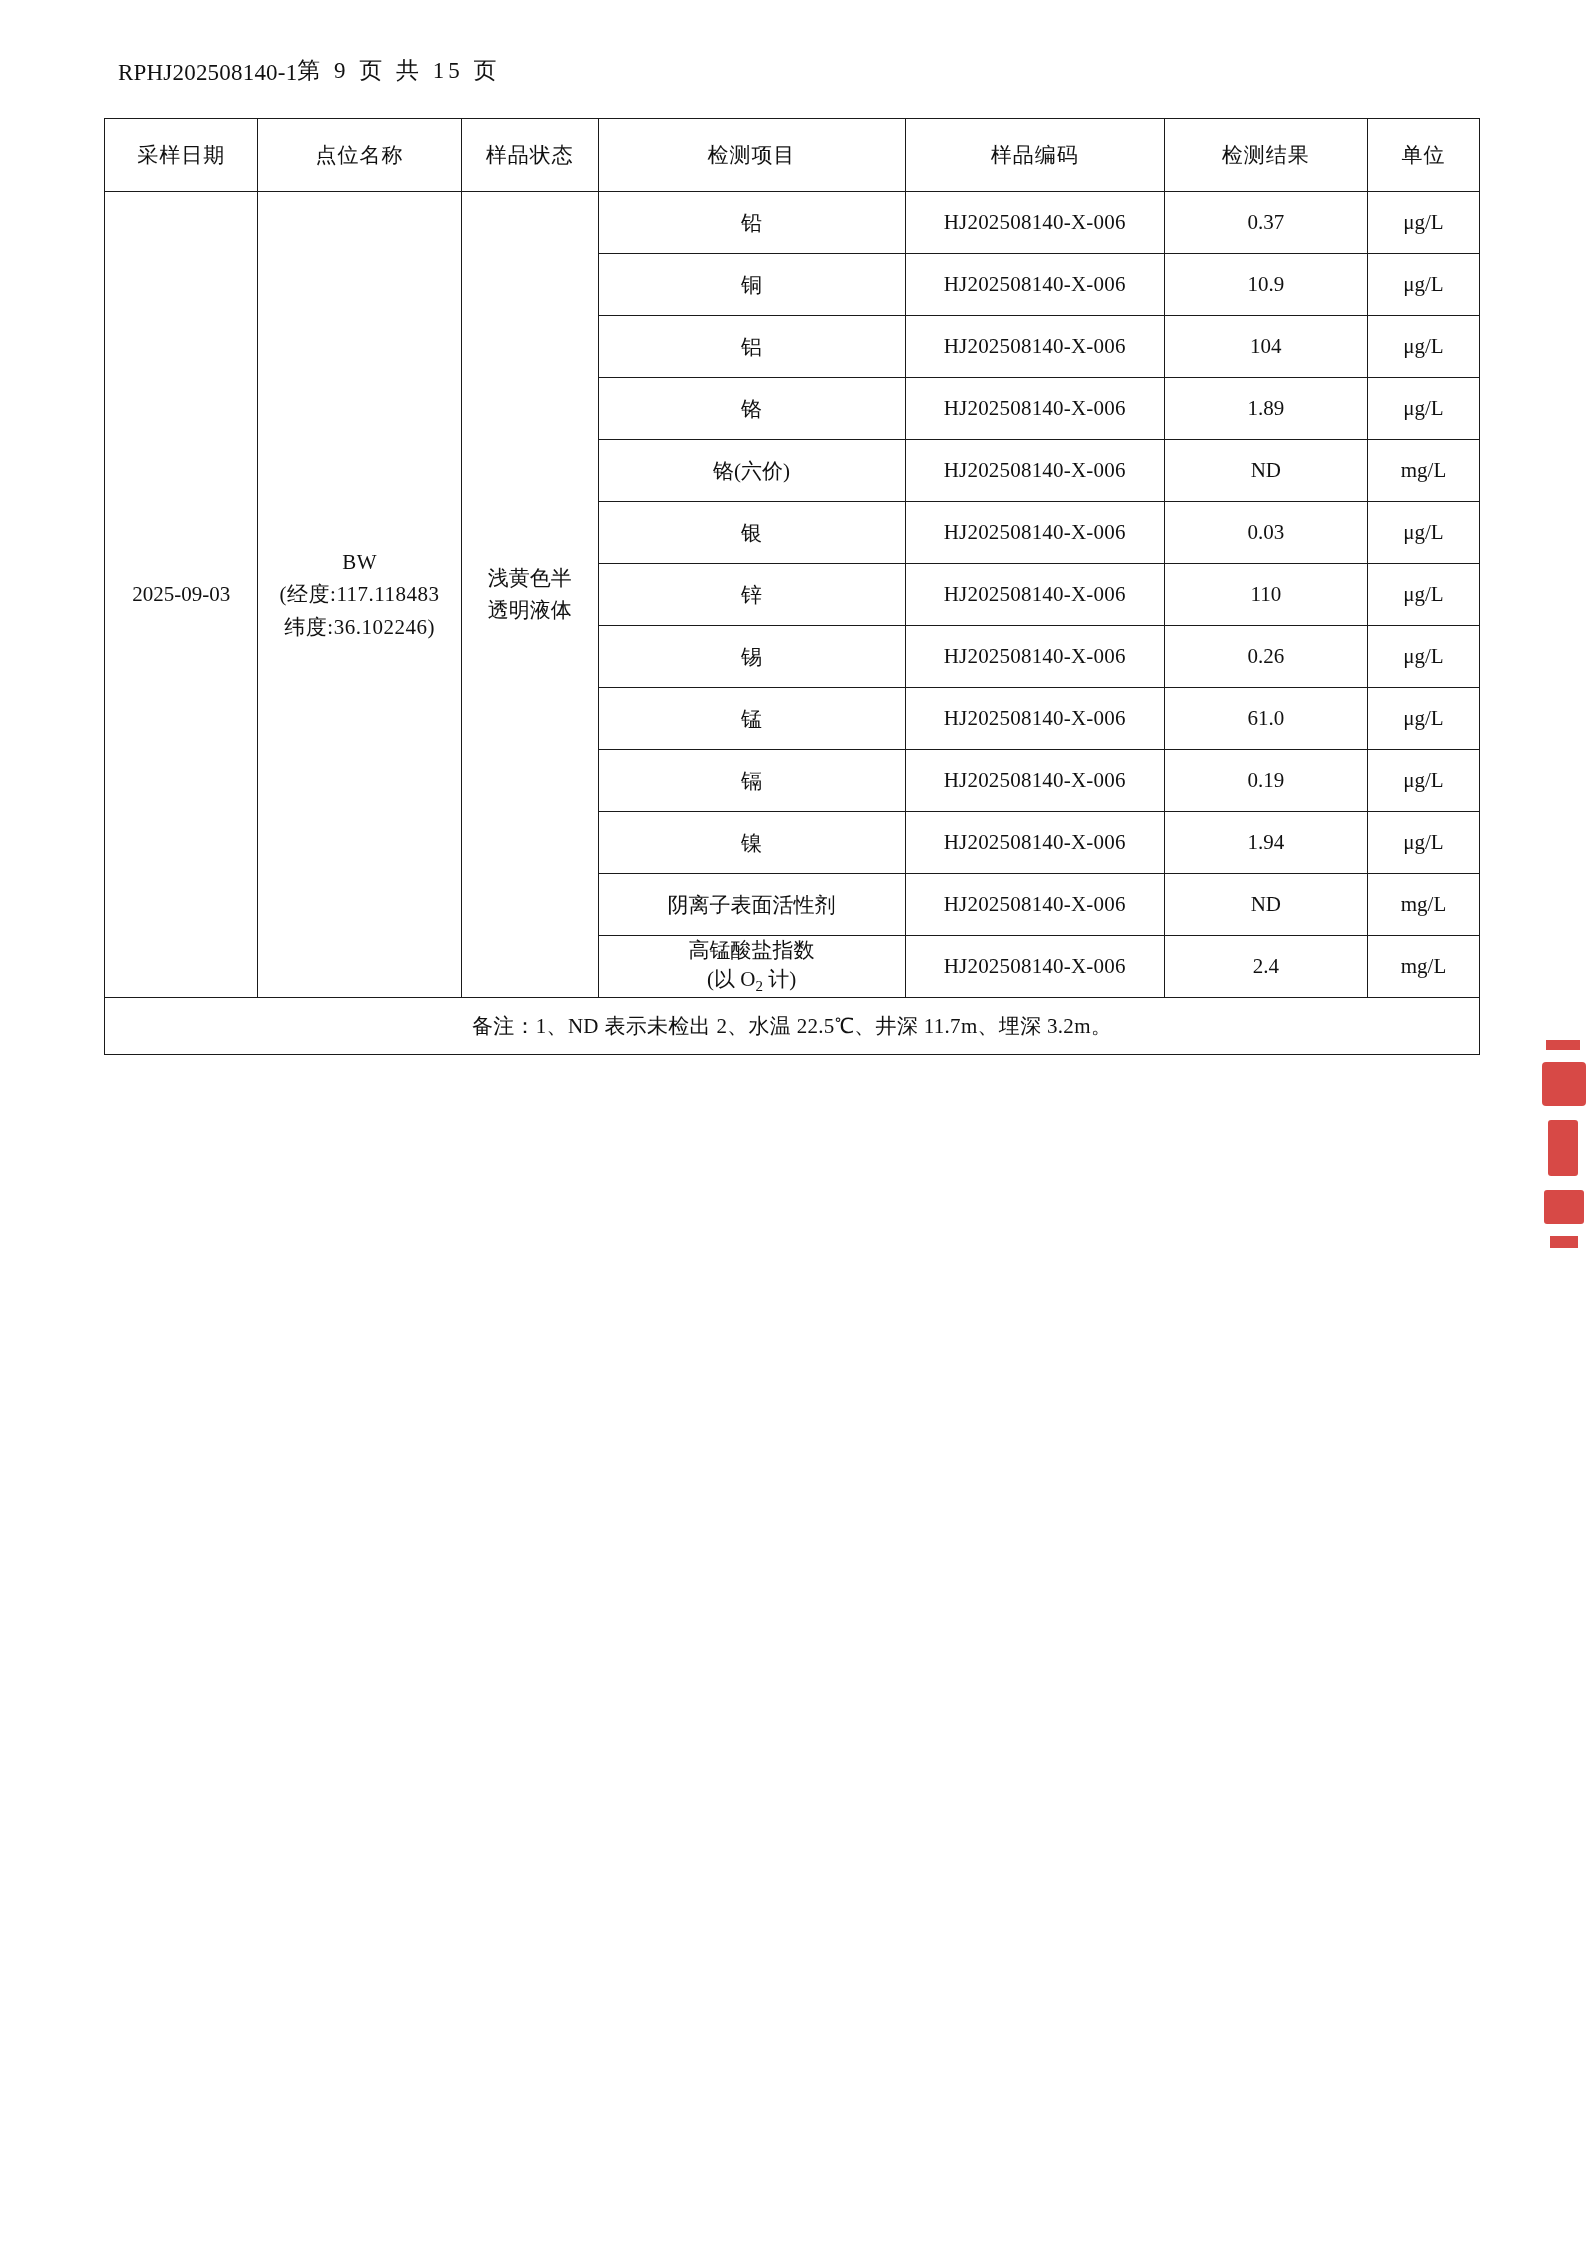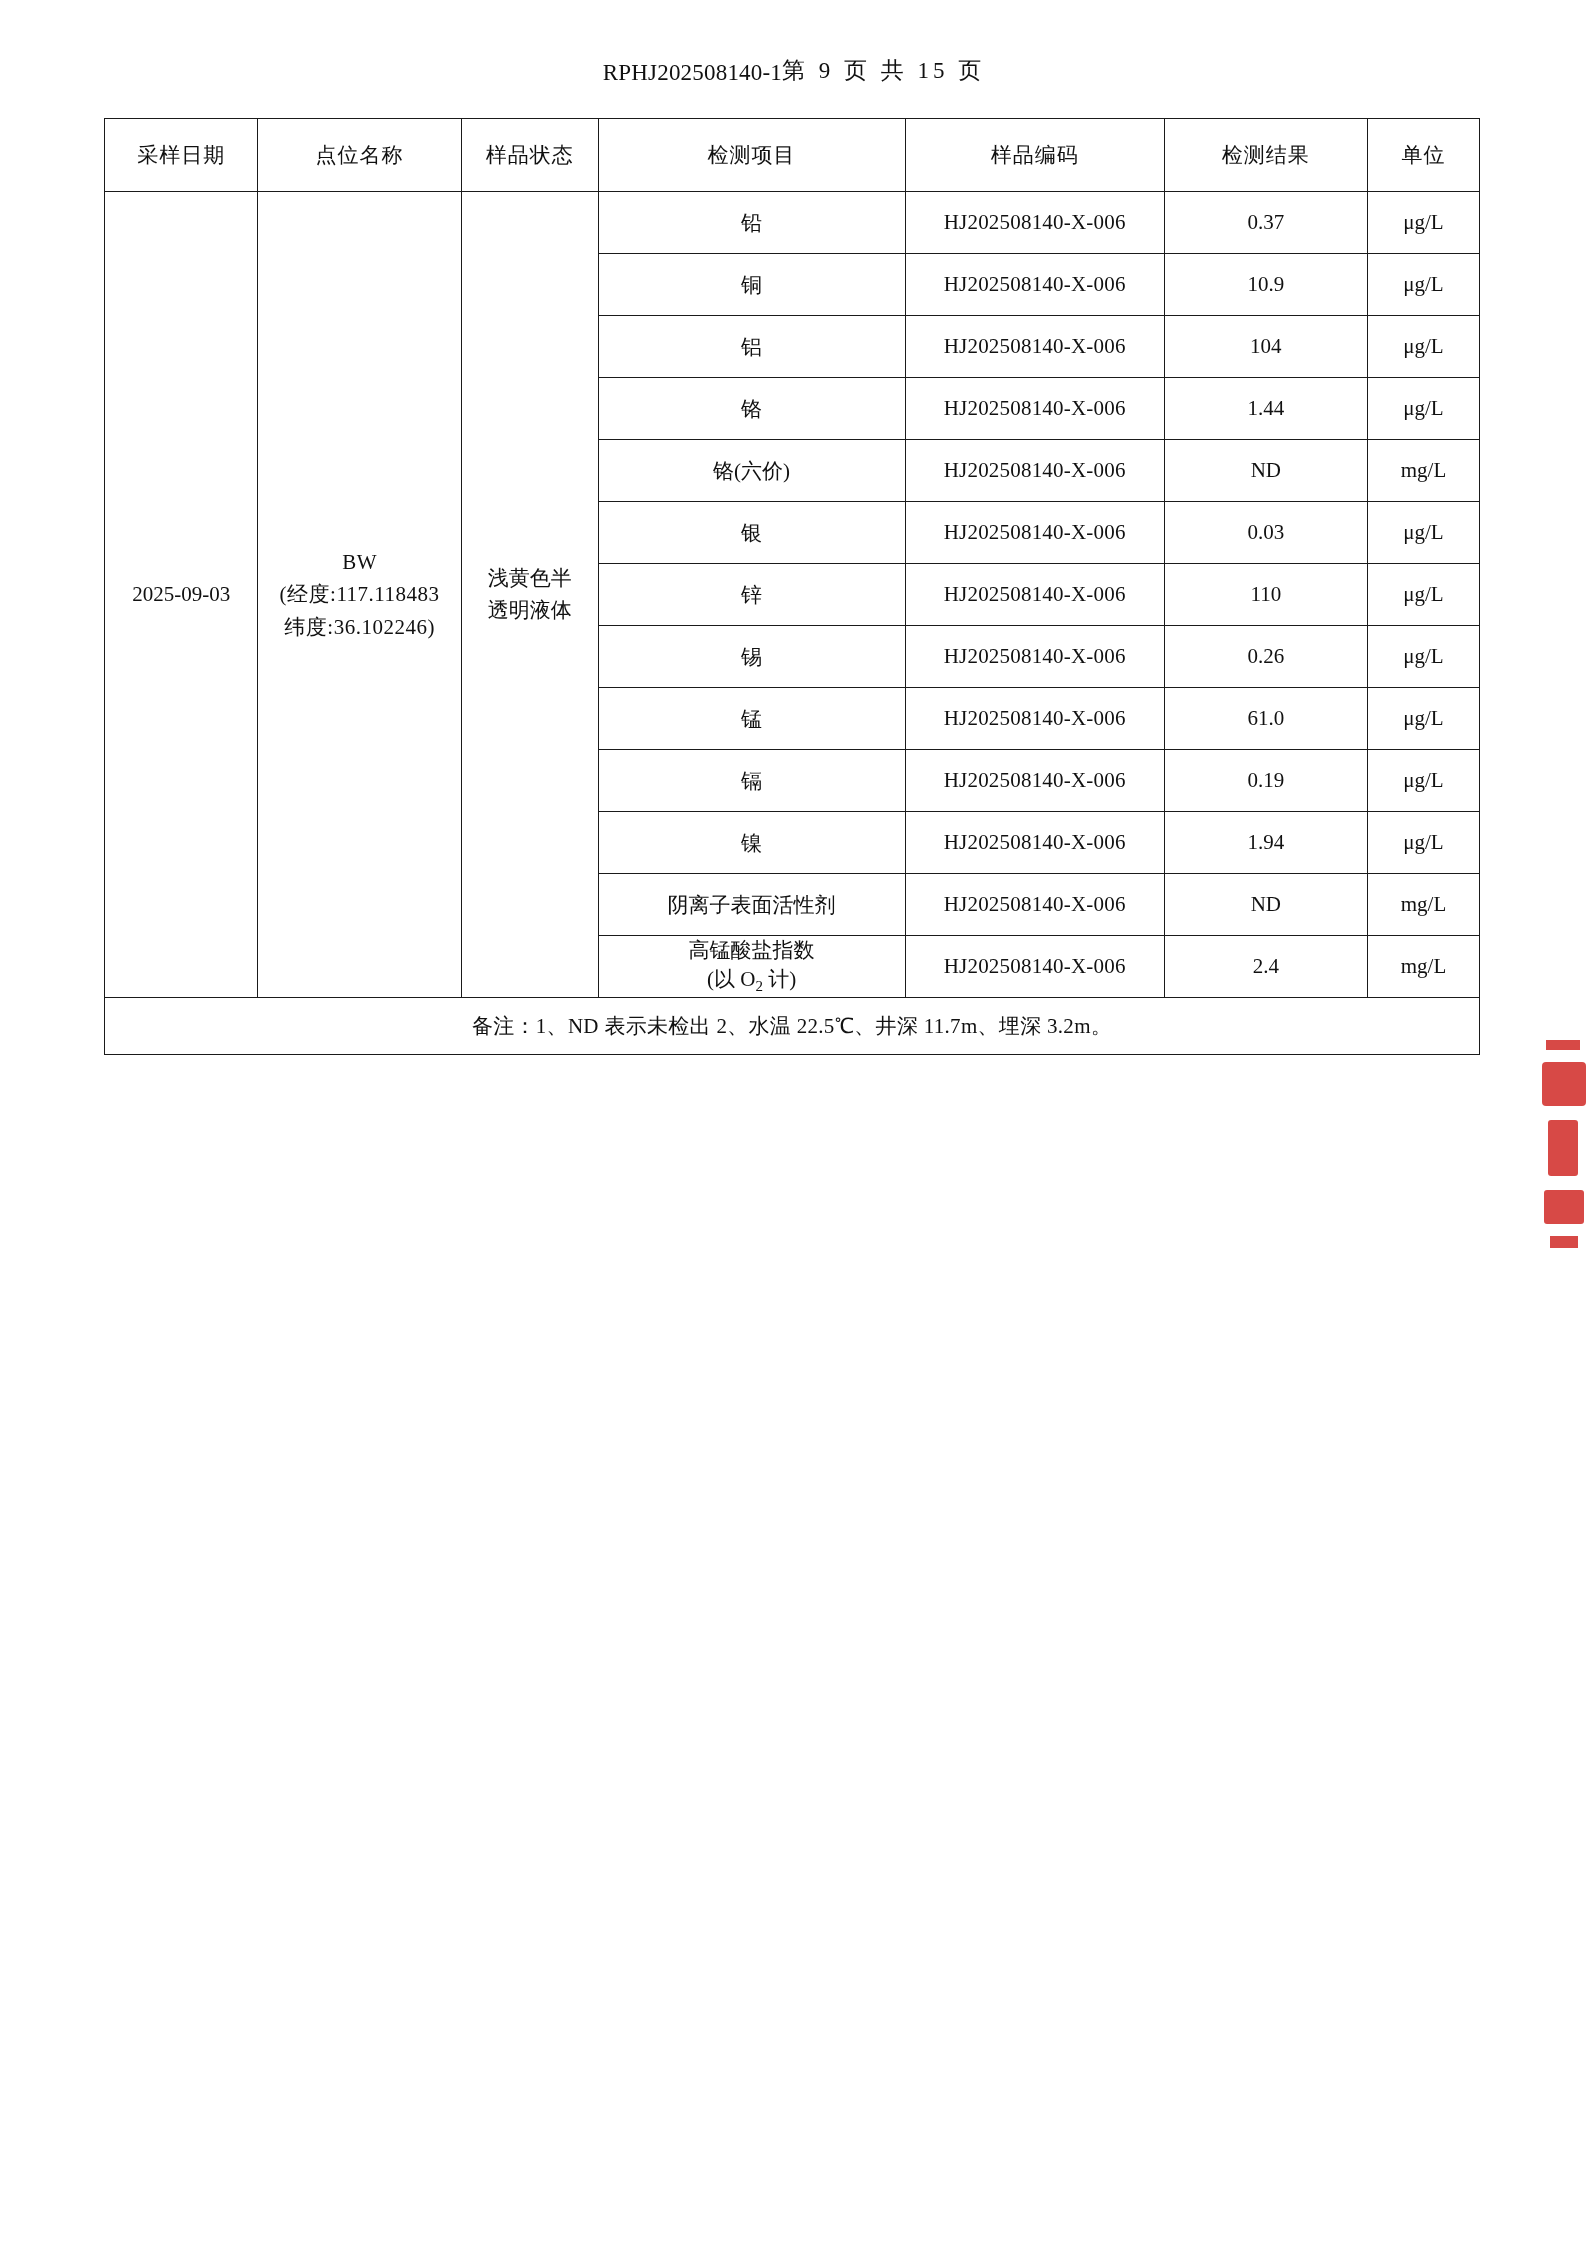--- a/index.html
+++ b/index.html
@@ -25,21 +25,21 @@
 
   
   .header {
     position: absolute;
     left: 118px;
     top: 52px;
     width: 1352px;
     height: 34px;
     display: flex;
     align-items: flex-end;
-    justify-content: center;
+    justify-content: flex-start;
     font-size: 23px;
   }
   .header-left {
     font-family: "Liberation Serif", serif;
     letter-spacing: 0.2px;
   }
   .header-right {
     font-family: "Liberation Serif", serif;
     letter-spacing: 4px;
   }
@@ -205,21 +205,21 @@
         <tr>
           <td>铝</td>
           <td class="code">HJ202508140-X-006</td>
           <td class="result">104</td>
           <td class="unit">μg/L</td>
         </tr>
 
         <tr>
           <td>铬</td>
           <td class="code">HJ202508140-X-006</td>
-          <td class="result">1.44</td>
+          <td class="result">1.89</td>
           <td class="unit">μg/L</td>
         </tr>
 
         <tr>
           <td>铬(六价)</td>
           <td class="code">HJ202508140-X-006</td>
           <td class="result">ND</td>
           <td class="unit">mg/L</td>
         </tr>
 

